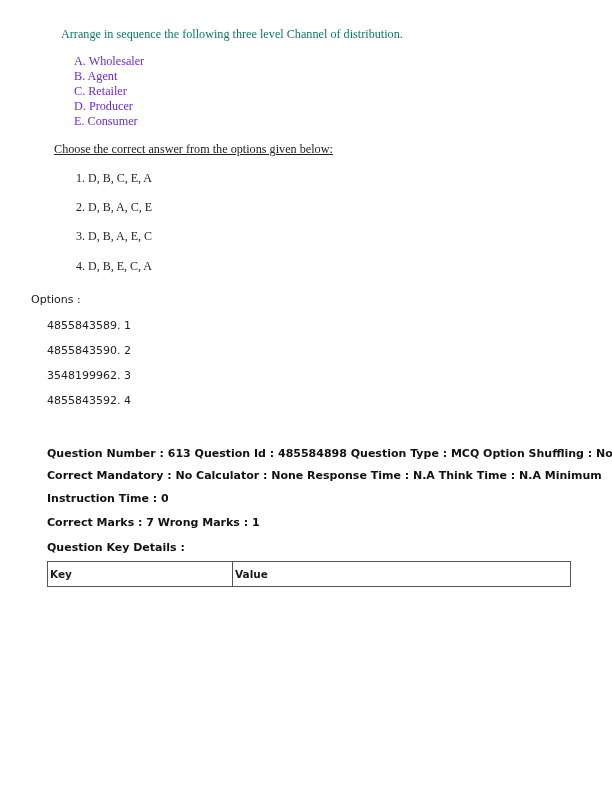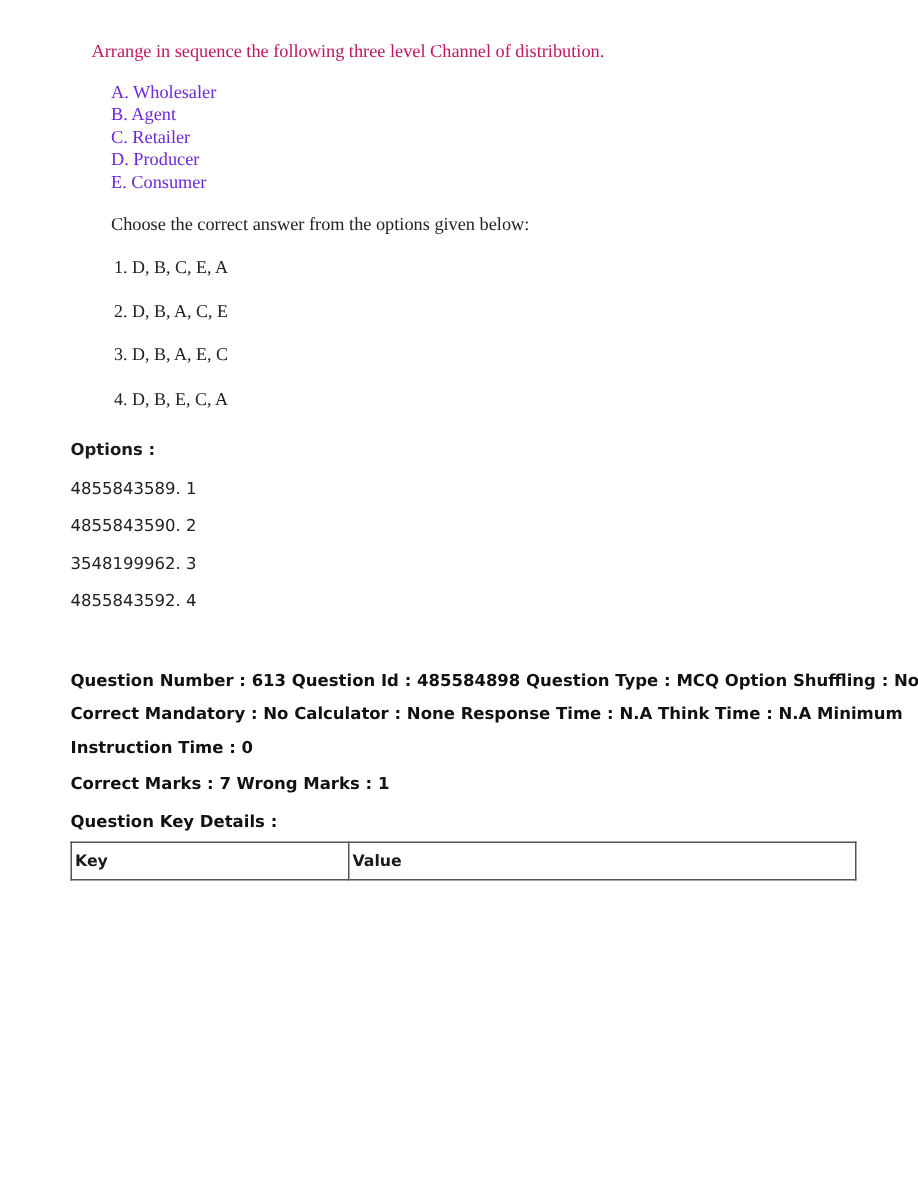--- a/index.html
+++ b/index.html
@@ -1,24 +1,24 @@
 <!DOCTYPE html>
 <html><head>
 <meta charset="utf-8">
 <style>
   html, body { margin: 0; padding: 0; background: #ffffff; }
   body { width: 612px; height: 792px; position: relative; overflow: hidden; color: #1a1a1a; }
   .serif { font-family: "Liberation Serif", "DejaVu Serif", serif; }
   .sans { font-family: "DejaVu Sans", "Liberation Sans", sans-serif; }
   .abs { position: absolute; white-space: nowrap; }
-  .qtext { left: 61px; top: 27px; font-size: 12.2px; color: #be185d; }
+  .qtext { left: 61px; top: 27px; font-size: 12.2px; color: #0f766e; }
   .item { left: 74px; font-size: 12.2px; color: #6d28d9; line-height: 15px; }
-  .choose { left: 74px; top: 142px; font-size: 12.2px; color: #222; }
+  .choose { left: 54px; top: 142px; font-size: 12.2px; color: #222; text-decoration: underline; }
   .ans { left: 76px; font-size: 12px; color: #222; }
-  .opt-head { left: 47px; top: 293px; font-size: 11px; font-weight: bold; }
+  .opt-head { left: 31px; top: 293px; font-size: 11px; font-weight: normal; }
   .opt { left: 47px; font-size: 11px; color: #222; }
   .meta { left: 47px; font-size: 11px; font-weight: bold; color: #111; }
   table.kv { position: absolute; left: 47px; top: 561px; width: 524px; border-collapse: collapse; font-family: "DejaVu Sans", "Liberation Sans", sans-serif; font-size: 10.5px; }
   table.kv td { border: 1px solid #555; padding: 2px 2px; height: 20px; vertical-align: middle; }
   table.kv td.k { width: 180px; }
   table.kv tr.head td { font-weight: bold; }
 </style>
 </head>
 <body>
 

